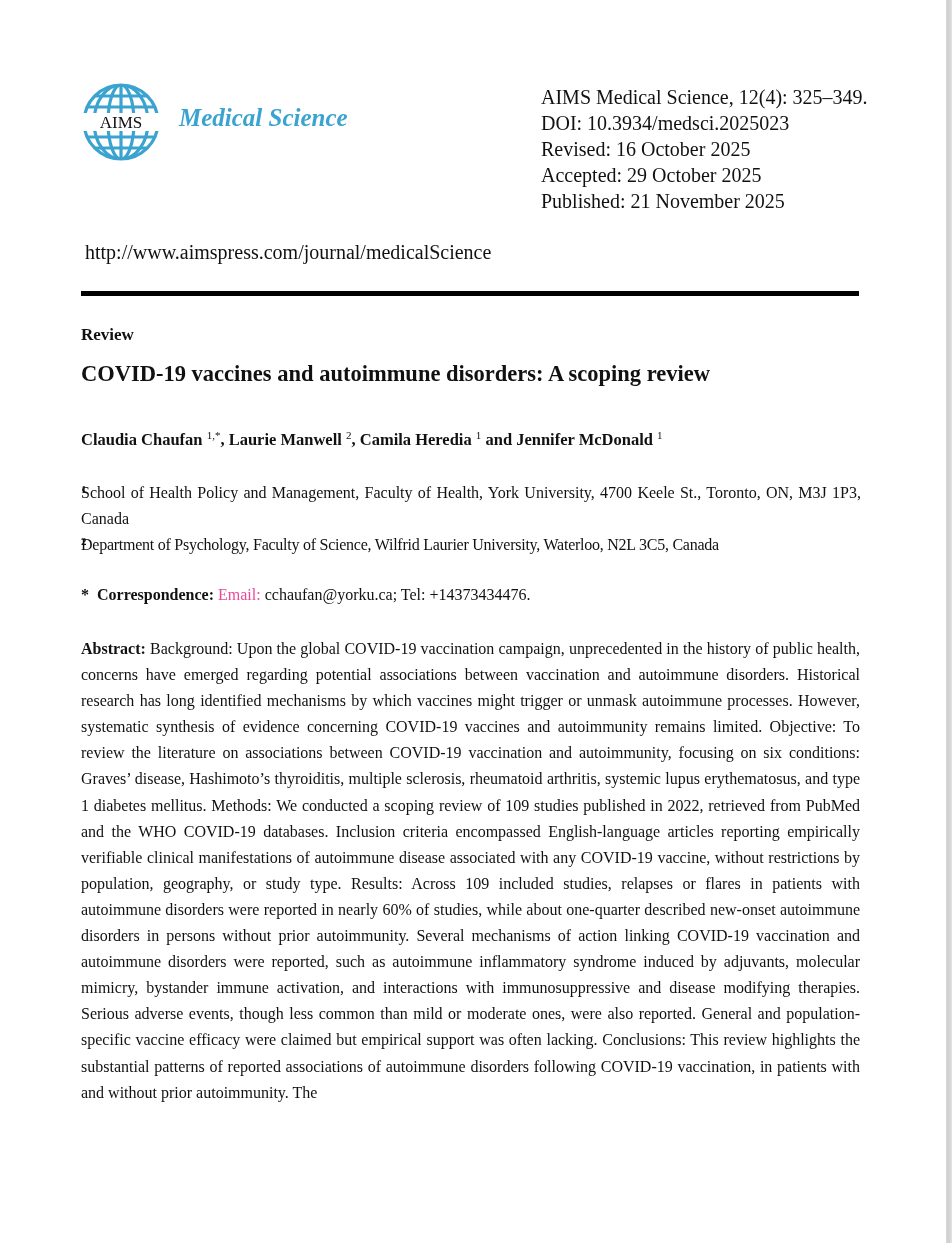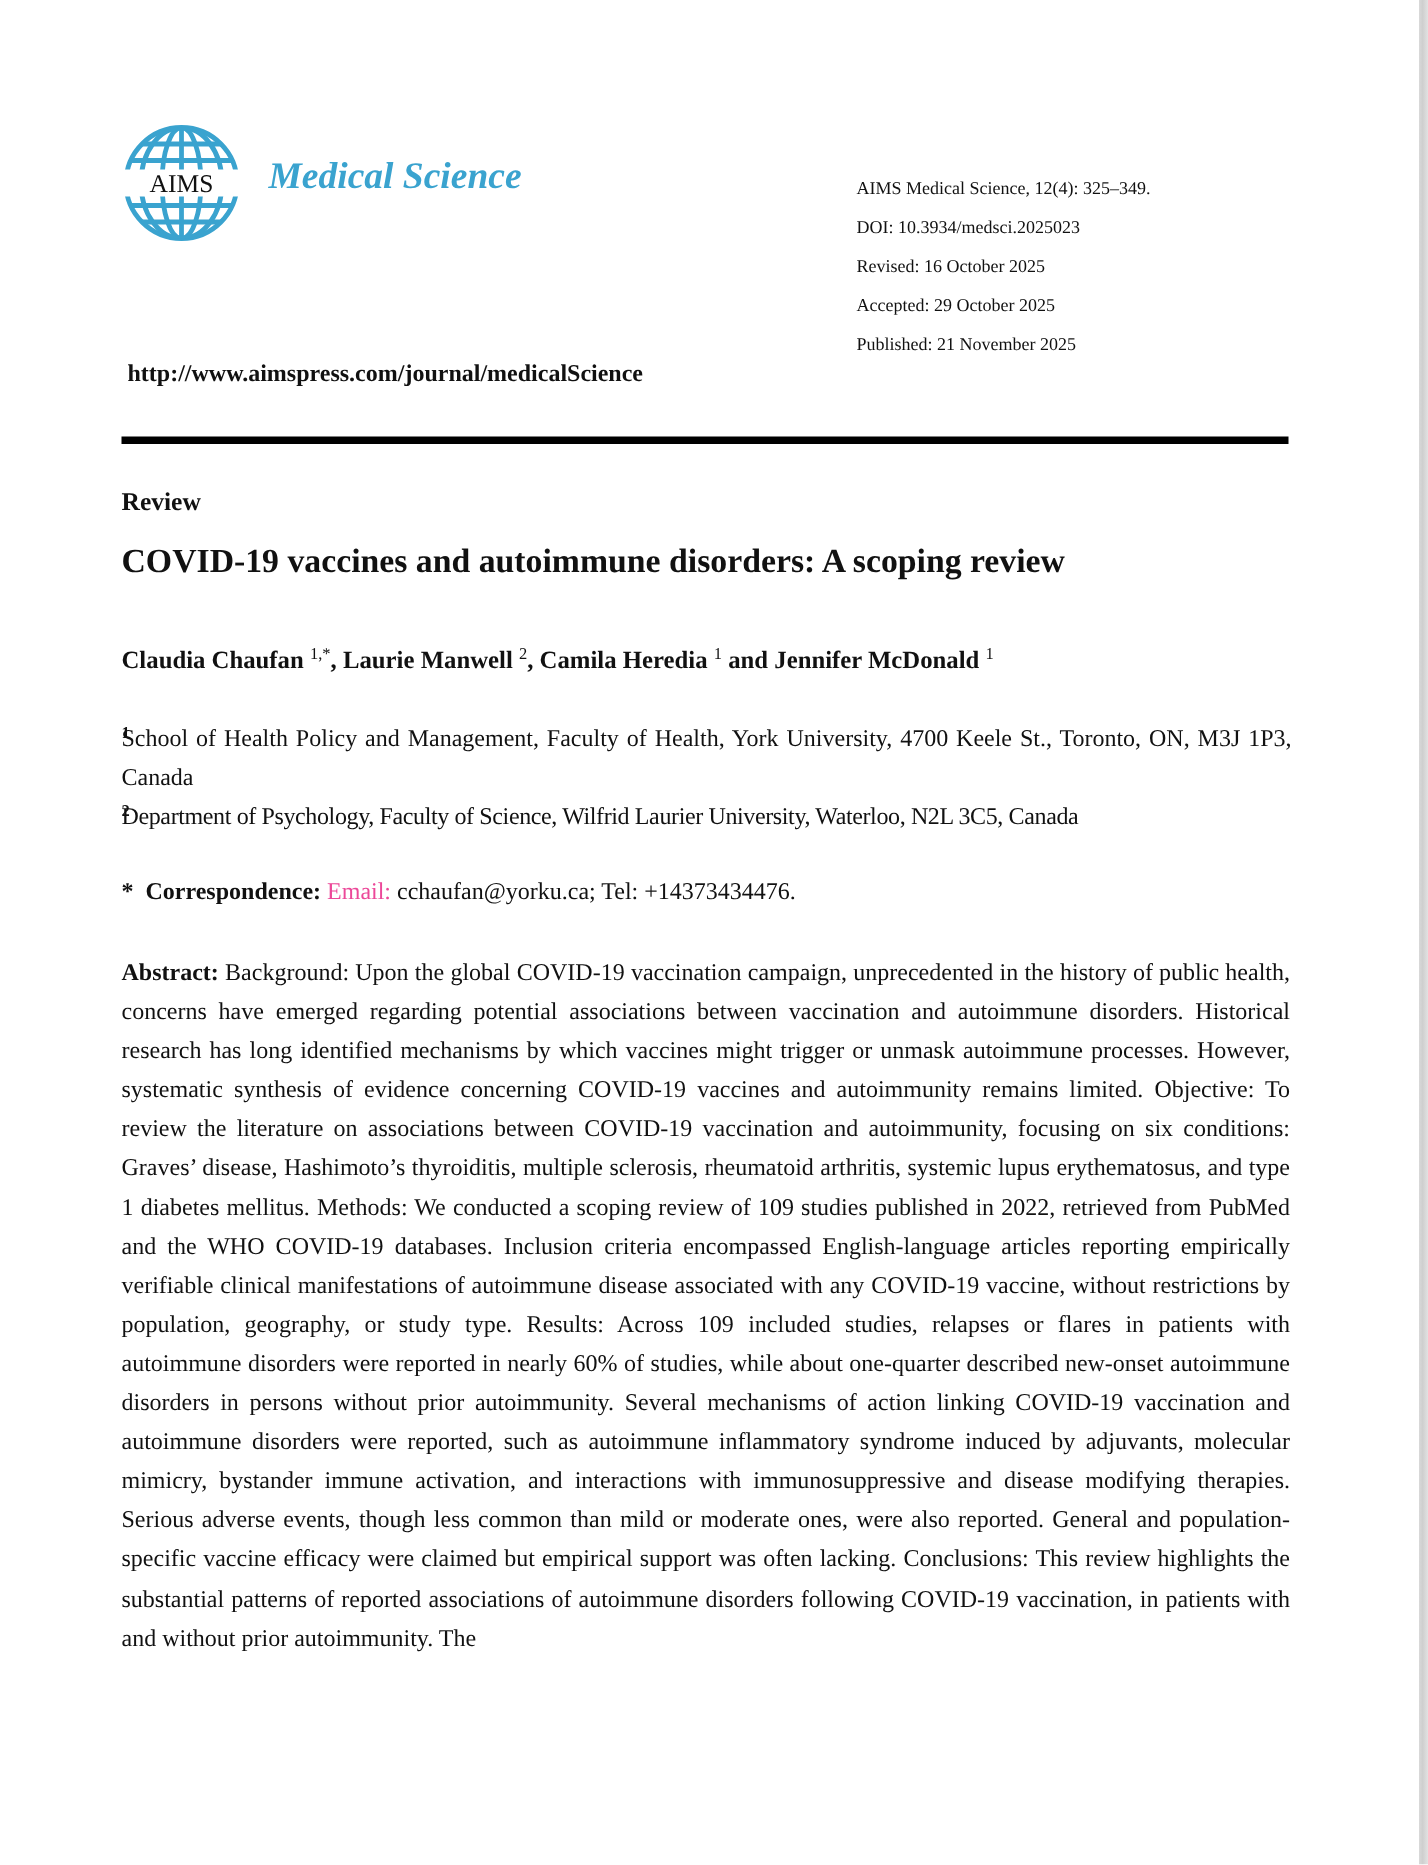--- a/index.html
+++ b/index.html
@@ -11,23 +11,23 @@
   }
   .page-edge {
     position: absolute; top: 0; right: 0; width: 6px; height: 1243px;
     background: linear-gradient(to right, #d9d9d9, #cfcfcf 40%, #e2e2e2);
   }
   .logo { position: absolute; left: 81px; top: 82px; width: 80px; height: 80px; }
   .journal-name {
     position: absolute; left: 179px; top: 104px;
     font-style: italic; font-weight: bold; font-size: 25px; color: #3aa3cf;
   }
-  .meta { position: absolute; left: 571px; top: 84px; font-size: 12px; line-height: 26px; margin-top: 28px; }
+  .meta { position: absolute; left: 541px; top: 84px; font-size: 20px; line-height: 26px; }
   .meta div { white-space: nowrap; }
-  .url { position: absolute; left: 85px; top: 241px; font-size: 16px; font-weight: bold; }
+  .url { position: absolute; left: 85px; top: 241px; font-size: 20px; }
   .rule { position: absolute; left: 81px; top: 291px; width: 778px; height: 5px; background: #000; }
   .article-type { position: absolute; left: 81px; top: 325px; font-size: 17px; font-weight: bold; }
   .title { position: absolute; left: 81px; top: 361px; font-size: 22.5px; font-weight: bold; white-space: nowrap; }
   .authors { position: absolute; left: 81px; top: 430px; font-size: 16.5px; font-weight: bold; white-space: nowrap; }
   .authors sup { font-size: 11px; font-weight: normal; vertical-align: 6px; line-height: 0; }
   .affil { position: absolute; left: 81px; font-size: 16px; line-height: 26px; width: 780px; }
   .affil .num { position: absolute; left: 0; top: -4px; font-size: 11px; font-weight: bold; }
   .affil .txt { text-align: justify; display: block; }
   .corr { position: absolute; left: 81px; top: 586px; font-size: 16px; white-space: nowrap; }
   .corr .star { font-weight: bold; margin-right: 8px; }

